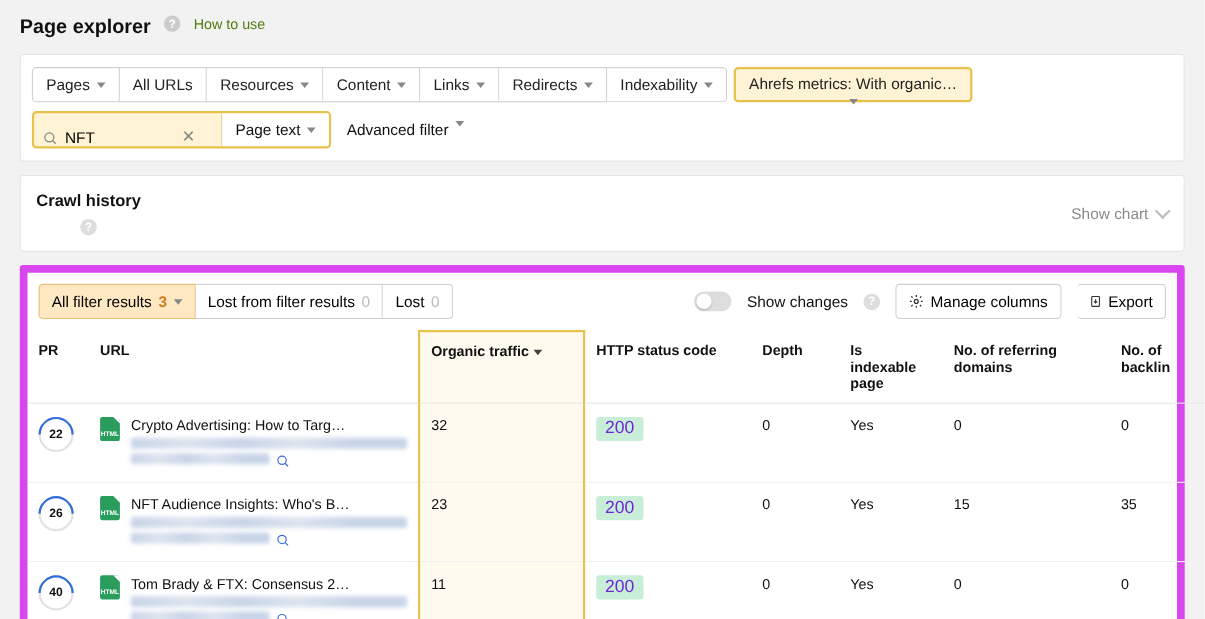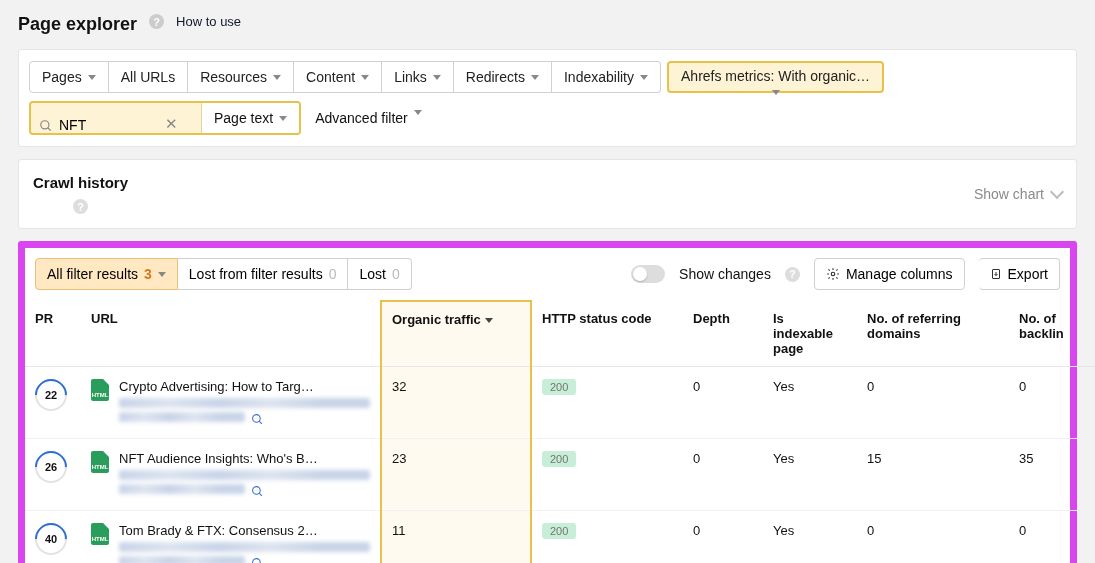--- a/index.html
+++ b/index.html
@@ -1,20 +1,20 @@
 <!DOCTYPE html>
 <html><head>
 <meta charset="utf-8">
 <style>
   * { box-sizing: border-box; margin: 0; padding: 0; }
   body { font-family: -apple-system, BlinkMacSystemFont, "Segoe UI", Arial, sans-serif; font-size: 14px; color: #111; background: #f2f2f2; width: 1095px; }
   .header { padding: 14px 18px 8px; display: flex; align-items: flex-start; gap: 12px; }
   .header h1 { font-size: 18px; font-weight: 700; }
   .help-icon { width: 15px; height: 15px; border-radius: 50%; background: #ccc; color: #fff; font-size: 11px; display: inline-flex; align-items: center; justify-content: center; font-weight: bold; }
-  .how-to-use { color: #0f172a; font-size: 13px; }
+  .how-to-use { color: #4d7c0f; font-size: 13px; }
   .panel { background: #fff; border: 1px solid #e5e5e5; border-radius: 3px; margin: 6px 18px 12px; padding: 11px 10px; }
   .filter-row { display: flex; flex-wrap: wrap; gap: 0; align-items: center; }
   .fbtn { border: 1px solid #d0d0d0; background: #fff; padding: 5px 12px; font-size: 14px; color: #222; display: inline-flex; align-items: center; gap: 6px; cursor: pointer; height: 32px; }
   .fbtn:first-child { border-top-left-radius: 4px; border-bottom-left-radius: 4px; }
   .fbtn + .fbtn { border-left: none; }
   .fbtn.last { border-top-right-radius: 4px; border-bottom-right-radius: 4px; }
   .fbtn.highlight { background: #fff3d6; border: 2px solid #e8c14a; border-radius: 4px; margin-left: 6px; flex-direction: column; }
   .caret { width: 0; height: 0; border-left: 4px solid transparent; border-right: 4px solid transparent; border-top: 5px solid #888; }
   .row2 { display: flex; gap: 0; align-items: center; margin-top: 8px; }
   .search-wrap { display: flex; border: 2px solid #e8c14a; border-radius: 4px; overflow: hidden; background: #fff3d6; height: 34px; }
@@ -62,21 +62,21 @@
   .pr-circle::before { content: ''; position: absolute; inset: -2px; border-radius: 50%; border: 2px solid transparent; border-top-color: #2e6edb; border-right-color: #2e6edb; transform: rotate(-45deg); }
   .file-icon { width: 18px; height: 22px; background: #2a9d5c; border-radius: 2px; position: relative; display: inline-block; vertical-align: top; }
   .file-icon::before { content: ''; position: absolute; top: 0; right: 0; border-style: solid; border-width: 0 6px 6px 0; border-color: transparent #fff transparent transparent; }
   .file-icon::after { content: attr(data-tag); position: absolute; bottom: 3px; left: 0; right: 0; color: #fff; font-size: 6px; text-align: center; font-weight: bold; }
   .url-cell { display: flex; gap: 10px; }
   .url-text { flex: 1; }
   .url-title { color: #111; margin-bottom: 4px; }
   .blur-line { height: 10px; background: linear-gradient(90deg, #c8d4e8 0%, #dde4ef 20%, #c8d4e8 40%, #dde4ef 60%, #c8d4e8 80%); filter: blur(2px); border-radius: 2px; margin-bottom: 4px; }
   .blur-line.short { width: 50%; display: inline-block; }
   .mag { color: #3b6fd1; cursor: pointer; font-size: 13px; margin-left: 6px; vertical-align: middle; }
-  .status-200 { background: #c9eed8; color: #737373; padding: 2px 8px; border-radius: 3px; font-size: 11px; font-weight: 500; display: inline-block; }
+  .status-200 { background: #c9eed8; color: #6d28d9; padding: 2px 8px; border-radius: 3px; font-size: 16px; font-weight: 500; display: inline-block; }
   .sort-caret { width: 0; height: 0; border-left: 4px solid transparent; border-right: 4px solid transparent; border-top: 5px solid #444; display: inline-block; margin-left: 4px; vertical-align: middle; }
   svg { display: block; }
 </style>
 </head>
 <body>
 
 <div class="header">
   <h1>Page explorer</h1>
   <span class="help-icon">?</span>
   <span class="how-to-use">How to use</span>

